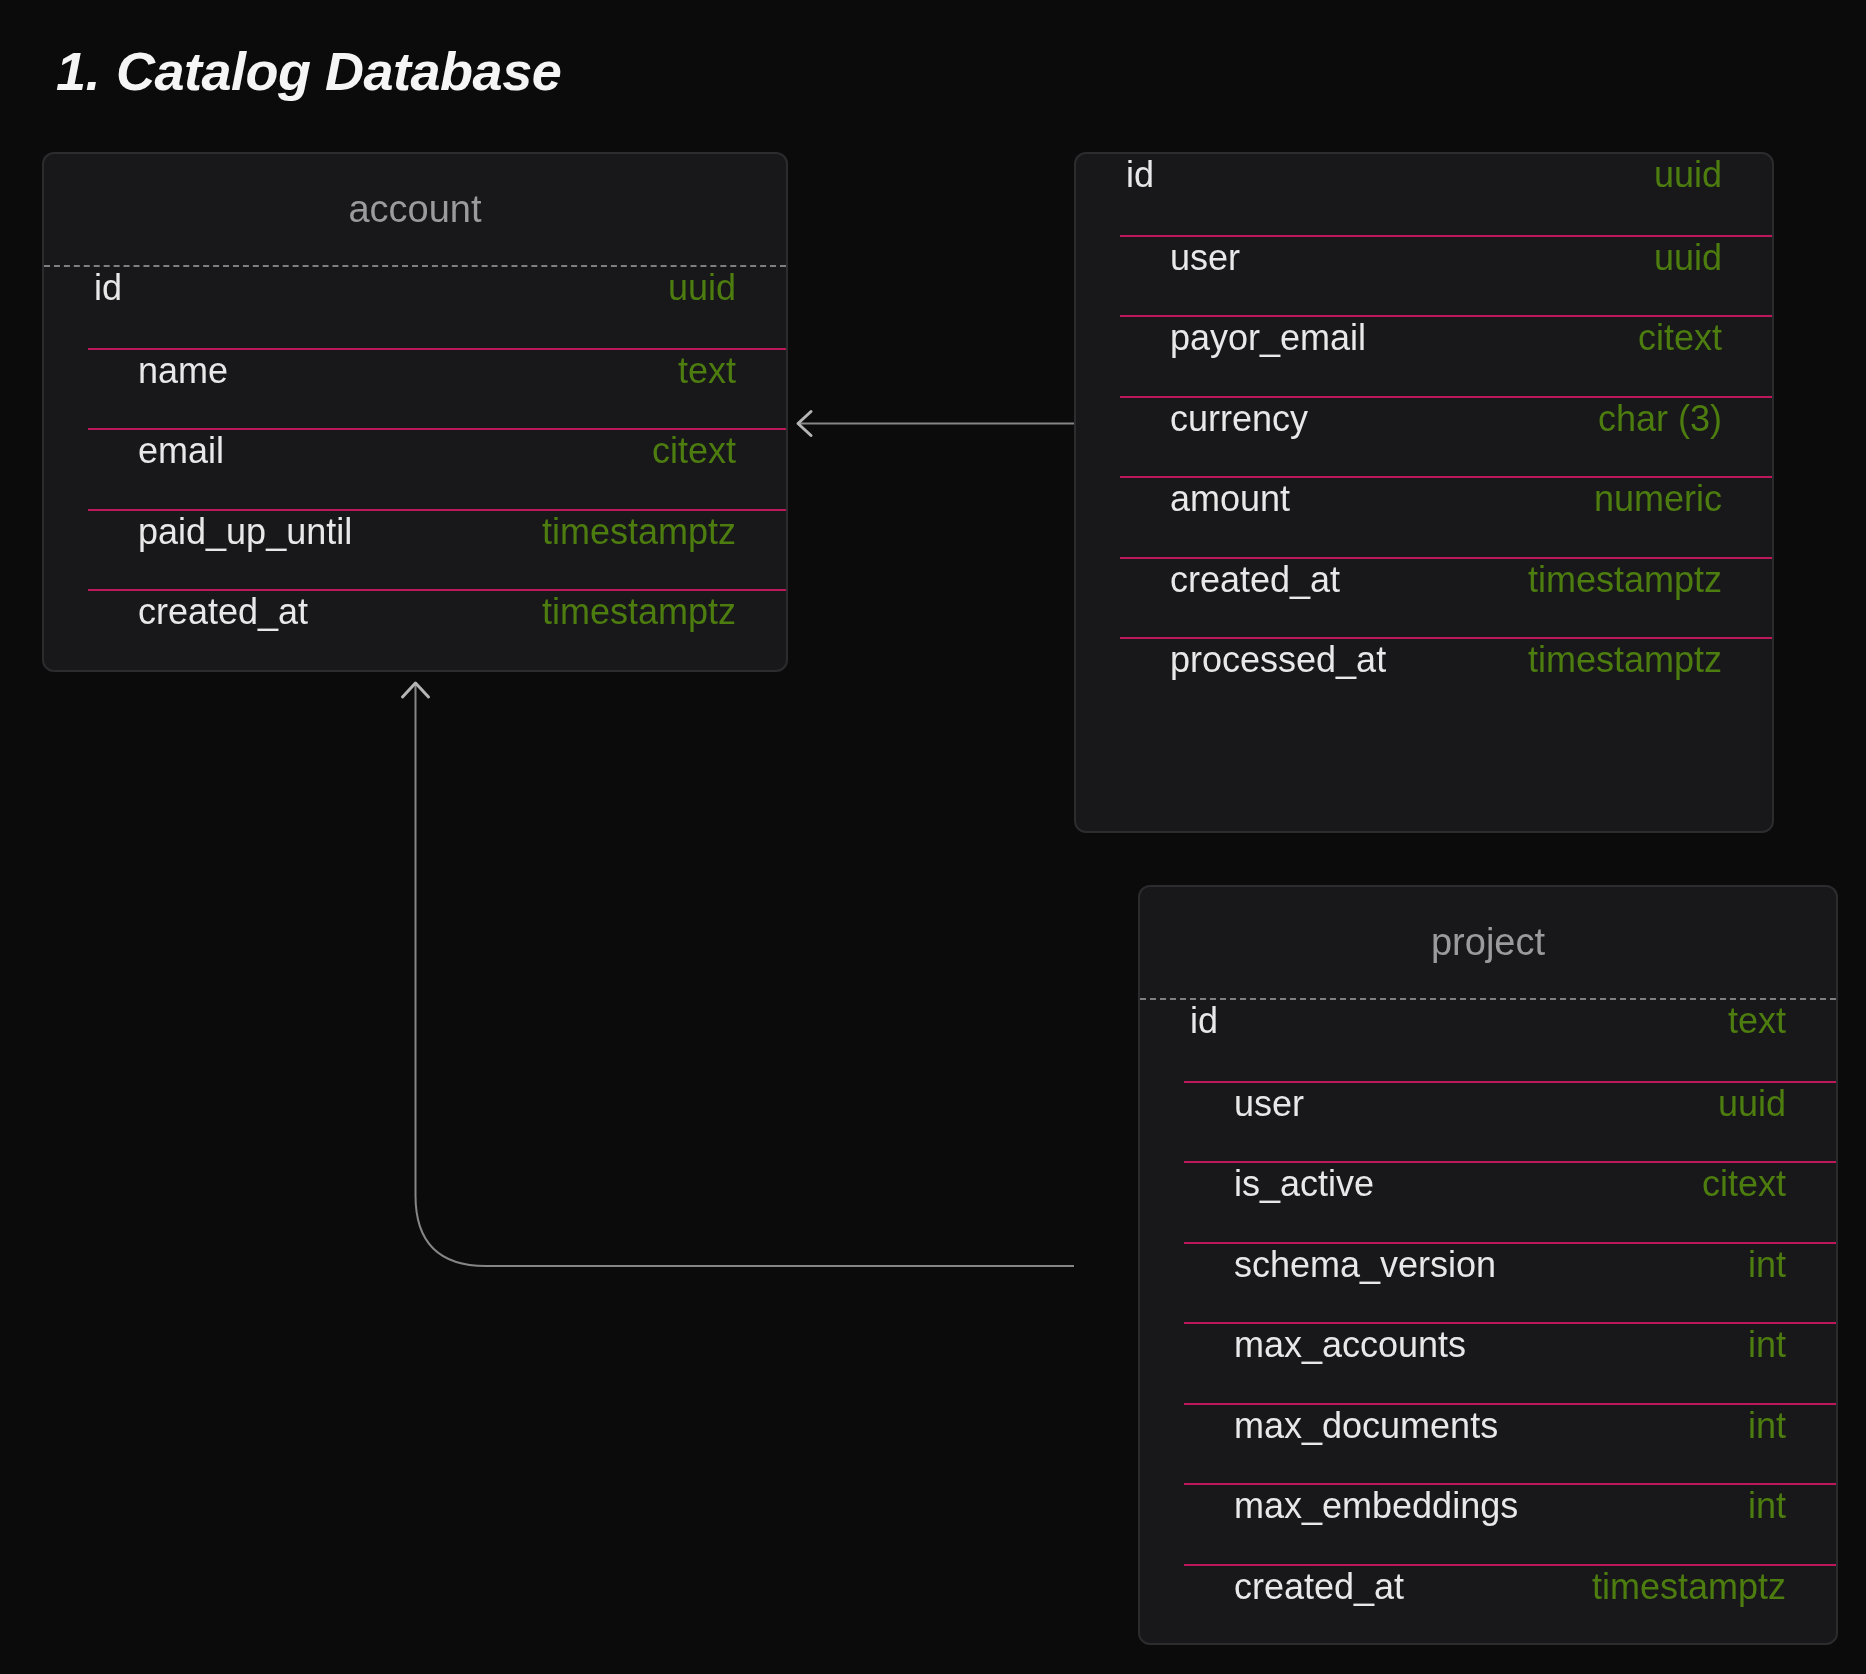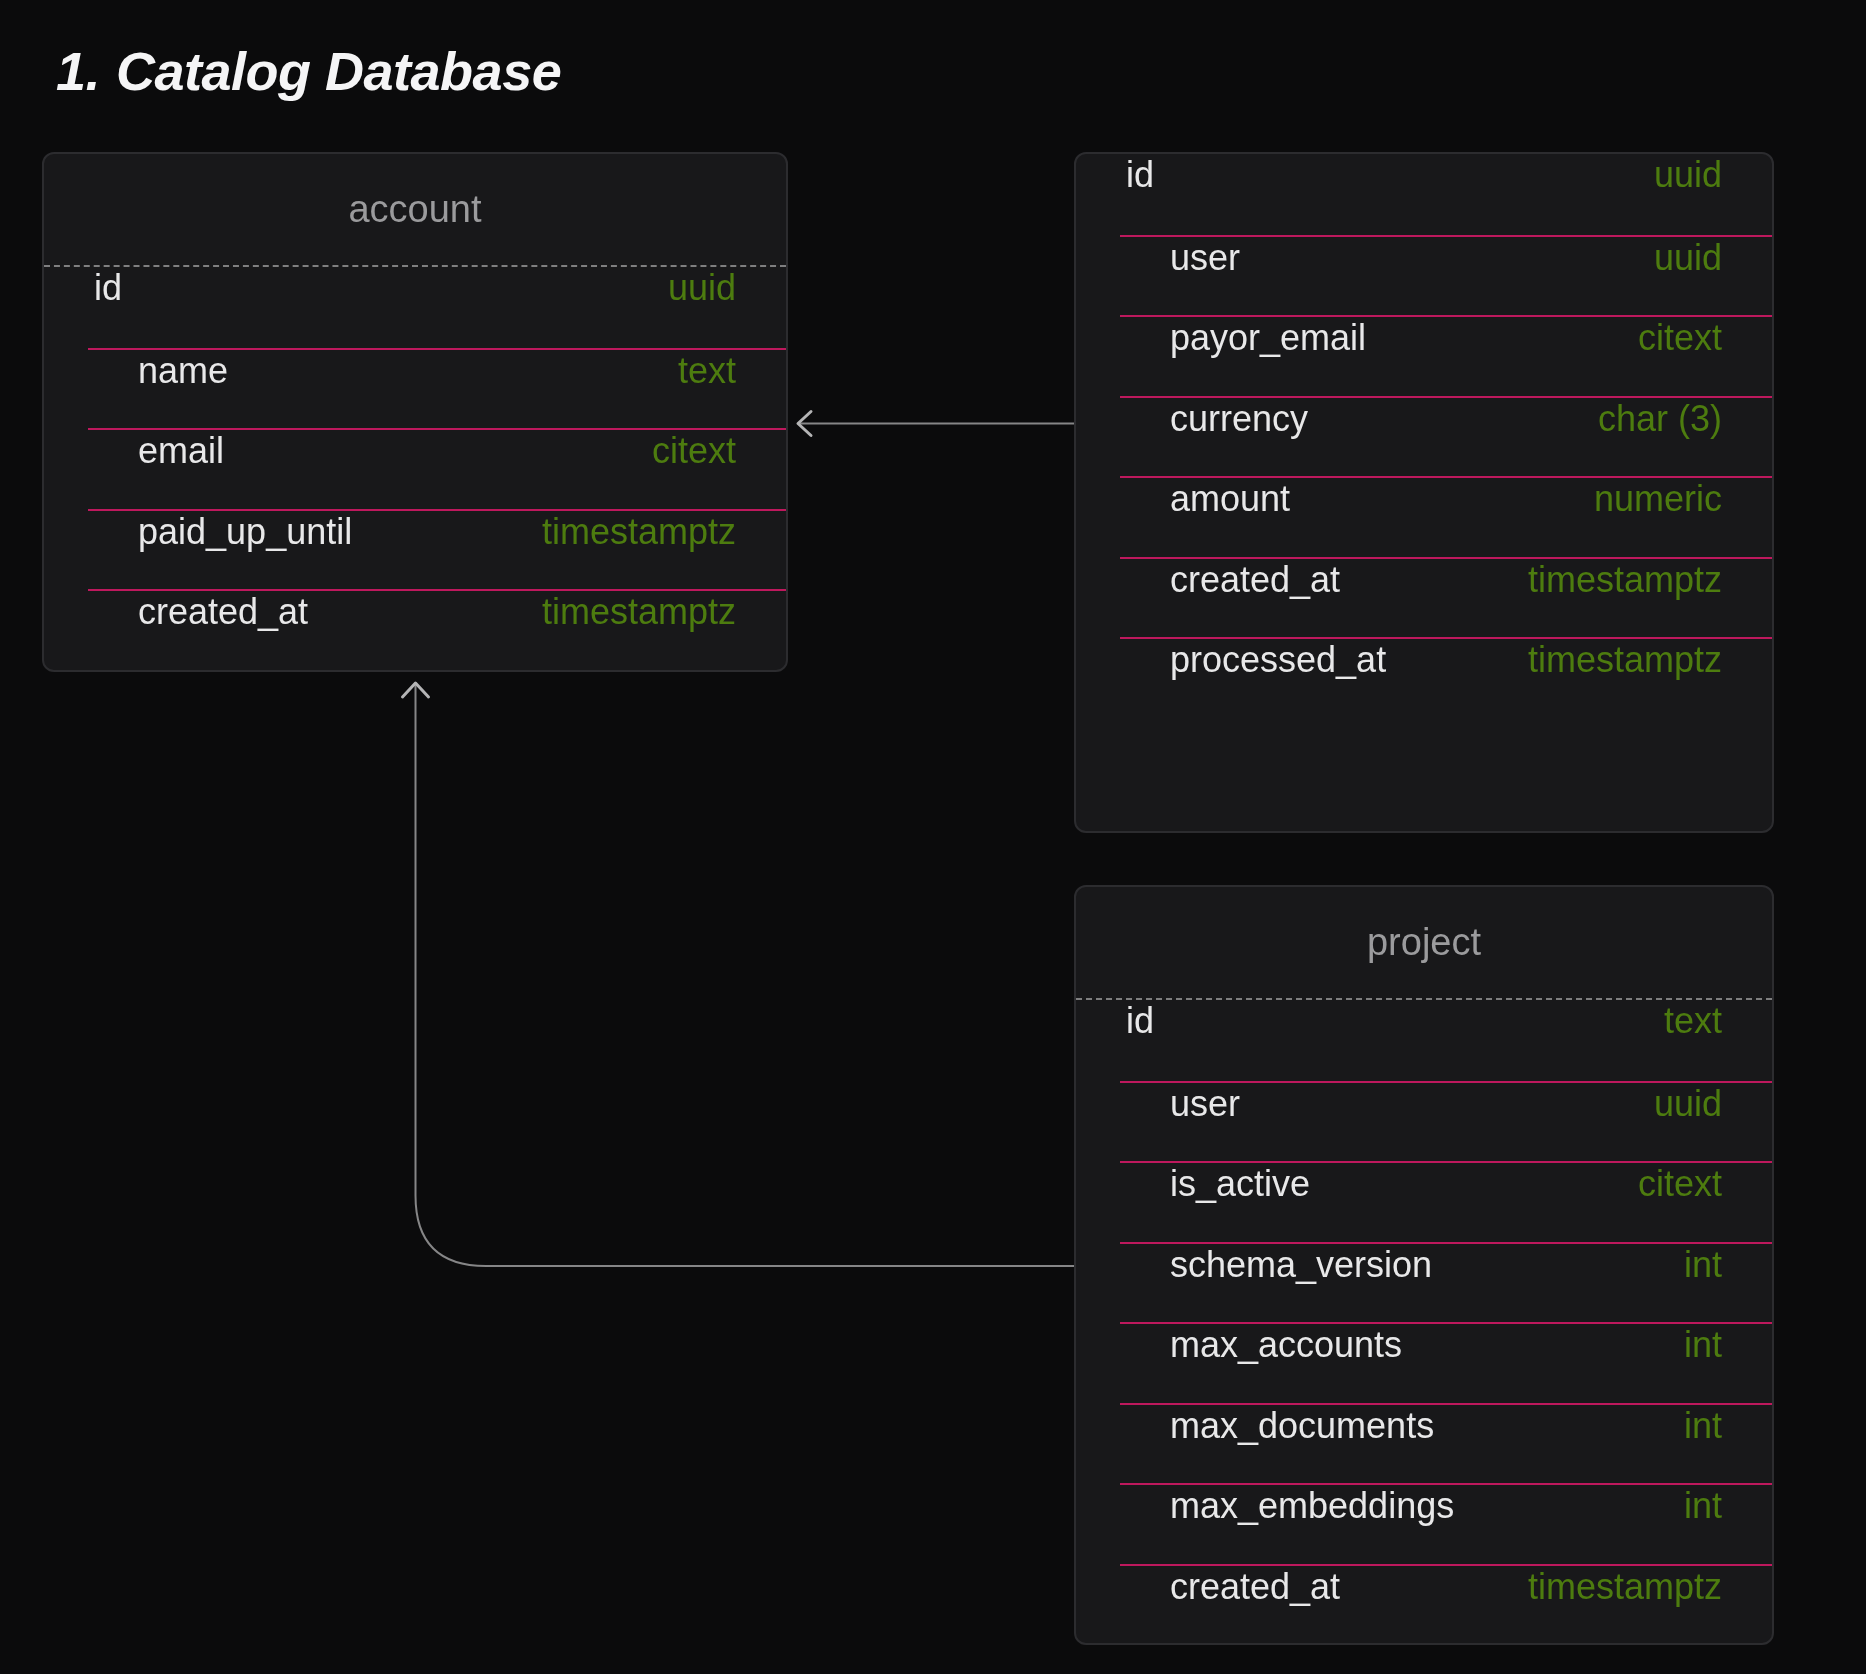--- a/index.html
+++ b/index.html
@@ -144,21 +144,21 @@
         <span class="cname">created_at</span>
         <span class="ctype">timestamptz</span>
       </div>
       <div class="row">
         <span class="cname">processed_at</span>
         <span class="ctype">timestamptz</span>
       </div>
     </div>
   </div>
 
-  <div class="table-card" style="left:1074px;top:885px;width:700px;height:760px">
+  <div class="table-card" style="left:1138px;top:885px;width:700px;height:760px">
     <div class="table-header">
       <span>project</span>
     </div>
     <div class="rows">
       <div class="row">
         <span class="cname">id</span>
         <span class="ctype">text</span>
       </div>
       <div class="row">
         <span class="cname">user</span>

